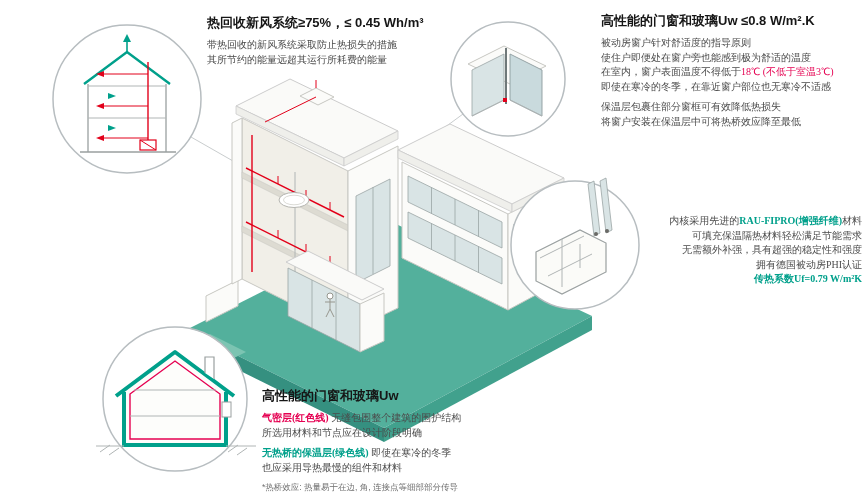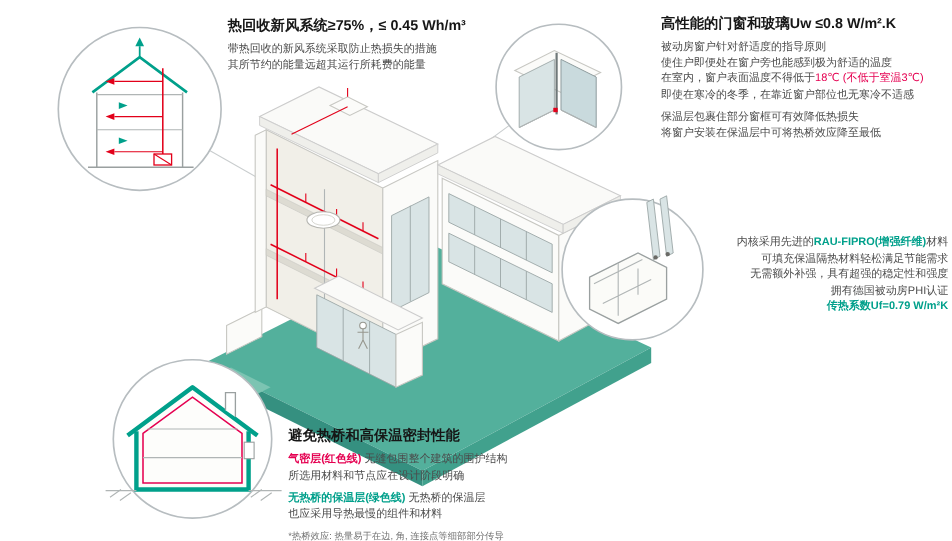--- a/index.html
+++ b/index.html
@@ -1,21 +1,21 @@
 <!DOCTYPE html>
 <html style="--green: #00a08b; --red_text: #e50051; --red_pipe: #e2001a; --teal_top: #53b09c; --teal_sideL: #359080; --teal_sideR: #41a18d;"><head>
 <meta charset="utf-8">
 <style>
   html,body{margin:0;padding:0;}
   body{font-family:"Liberation Sans","DejaVu Sans",sans-serif;background:#ffffff;}
   .canvas{position:relative;width:865px;height:492px;background:#fff;overflow:hidden;}
   .scene{position:absolute;left:0;top:0;}
   .tb{position:absolute;font-size:10px;line-height:14.5px;color:#4b4b4b;}
   .tb .title{font-size:13px;line-height:16px;font-weight:bold;color:#161616;margin-bottom:7px;white-space:nowrap;}
-  .tb .line{white-space:nowrap;}
+  .tb .line{white-space:nowrap;font-family:Liberation Serif, serif;}
   .gap{height:6px;}
   .red{color:var(--red_text);}
   .green{color:var(--green);}
   .bold{font-weight:bold;}
   .footnote{font-size:8.5px;color:#707070;margin-top:5px;white-space:nowrap;}
   
   .pt-top{fill:var(--teal_top);}
   .pt-sideL{fill:var(--teal_sideL);}
   .pt-sideR{fill:var(--teal_sideR);}
   .step1{fill:#7cc4b2}.step2{fill:#6bbaa7}.step3{fill:#5bb09c}
@@ -210,26 +210,26 @@
     <div class="line">
       <span>内核采用先进的</span><span class="green bold">RAU-FIPRO(增强纤维)</span><span>材料</span>
     </div>
     <div class="line">可填充保温隔热材料轻松满足节能需求</div>
     <div class="line">无需额外补强，具有超强的稳定性和强度</div>
     <div class="line">拥有德国被动房PHI认证</div>
     <div class="line green bold">传热系数Uf=0.79 W/m²K</div>
   </div>
 
   <div class="tb" style="left:262px;top:388px;width:300px;">
-    <div class="title">避免热桥和高保温密封性能</div>
+    <div class="title">高性能的门窗和玻璃Uw</div>
     <div class="line">
       <span class="red bold">气密层(红色线)</span><span> 无缝包围整个建筑的围护结构</span>
     </div>
     <div class="line">所选用材料和节点应在设计阶段明确</div>
     <div class="gap"></div>
     <div class="line">
-      <span class="green bold">无热桥的保温层(绿色线)</span><span> 无热桥的保温层</span>
+      <span class="green bold">无热桥的保温层(绿色线)</span><span> 即使在寒冷的冬季</span>
     </div>
     <div class="line">也应采用导热最慢的组件和材料</div>
     <div class="footnote">*热桥效应: 热量易于在边, 角, 连接点等细部部分传导</div>
   </div>
 
 </div>
 
 </body></html>

